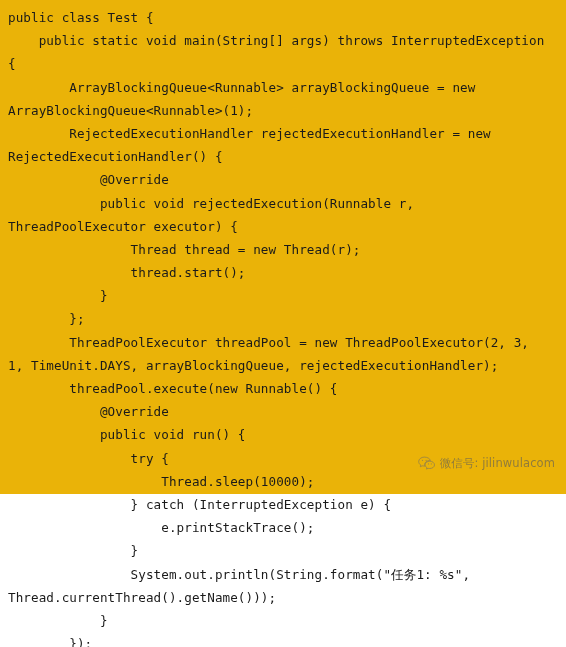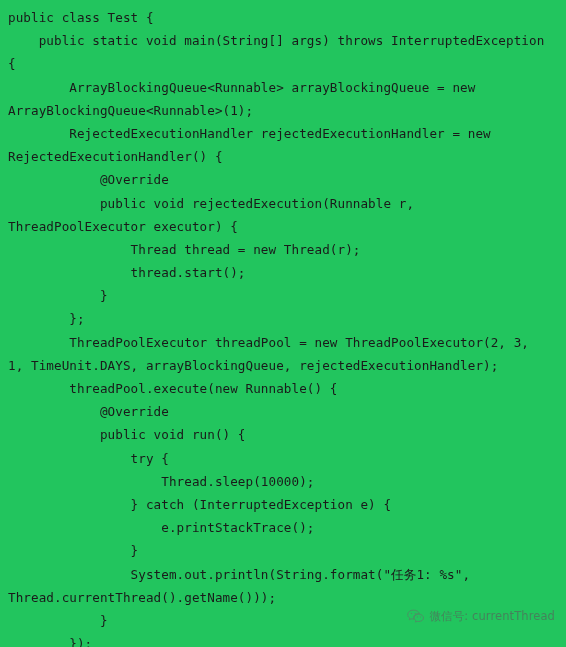--- a/index.html
+++ b/index.html
@@ -10,22 +10,22 @@
   }
   body {
     width: 566px;
     height: 647px;
     overflow: hidden;
     font-family: "DejaVu Sans Mono", "Liberation Mono", monospace;
   }
   #code-figure {
     position: relative;
     width: 566px;
-    height: 647px;
-    background: #22c55e;
+    height: 494px;
+    background: #eab308;
     box-sizing: border-box;
   }
   #code-block {
     position: absolute;
     top: 0;
     left: 0;
     width: 566px;
     padding: 6px 0 0 0;
     margin: 0;
     box-sizing: border-box;
@@ -80,16 +80,16 @@
     <span id="watermark-icon">
       <svg width="17" height="15" viewBox="0 0 17 15" xmlns="http://www.w3.org/2000/svg">
         <path d="M6.3 1.1C3.2 1.1 0.7 3.1 0.7 5.6c0 1.4 0.8 2.7 2.1 3.5L2.3 10.8l1.9-1c0.6 0.2 1.3 0.3 2.1 0.3 0.2 0 0.4 0 0.6 0C6.7 9.6 6.6 9.2 6.6 8.7c0-2.3 2.3-4.2 5.2-4.2 0.2 0 0.4 0 0.6 0C11.9 2.6 9.4 1.1 6.3 1.1z" fill="none" stroke="#6a6a6a" stroke-width="0.9"></path>
         <circle cx="4.5" cy="4.3" r="0.62" fill="#6a6a6a"></circle>
         <circle cx="8.1" cy="4.3" r="0.62" fill="#6a6a6a"></circle>
         <path d="M11.8 5.2c-2.6 0-4.7 1.6-4.7 3.6 0 1.1 0.7 2.2 1.8 2.9l-0.4 1.4 1.6-0.8c0.5 0.2 1.1 0.2 1.7 0.2 2.6 0 4.7-1.6 4.7-3.6S14.4 5.2 11.8 5.2z" fill="none" stroke="#6a6a6a" stroke-width="0.9"></path>
         <circle cx="10.4" cy="7.9" r="0.55" fill="#6a6a6a"></circle>
         <circle cx="13.3" cy="7.9" r="0.55" fill="#6a6a6a"></circle>
       </svg>
     </span>
-    <span id="watermark-text">微信号: currentThread</span>
+    <span id="watermark-text">微信号: jilinwulacom</span>
   </div>
 
 </div>
 
 </body></html>

